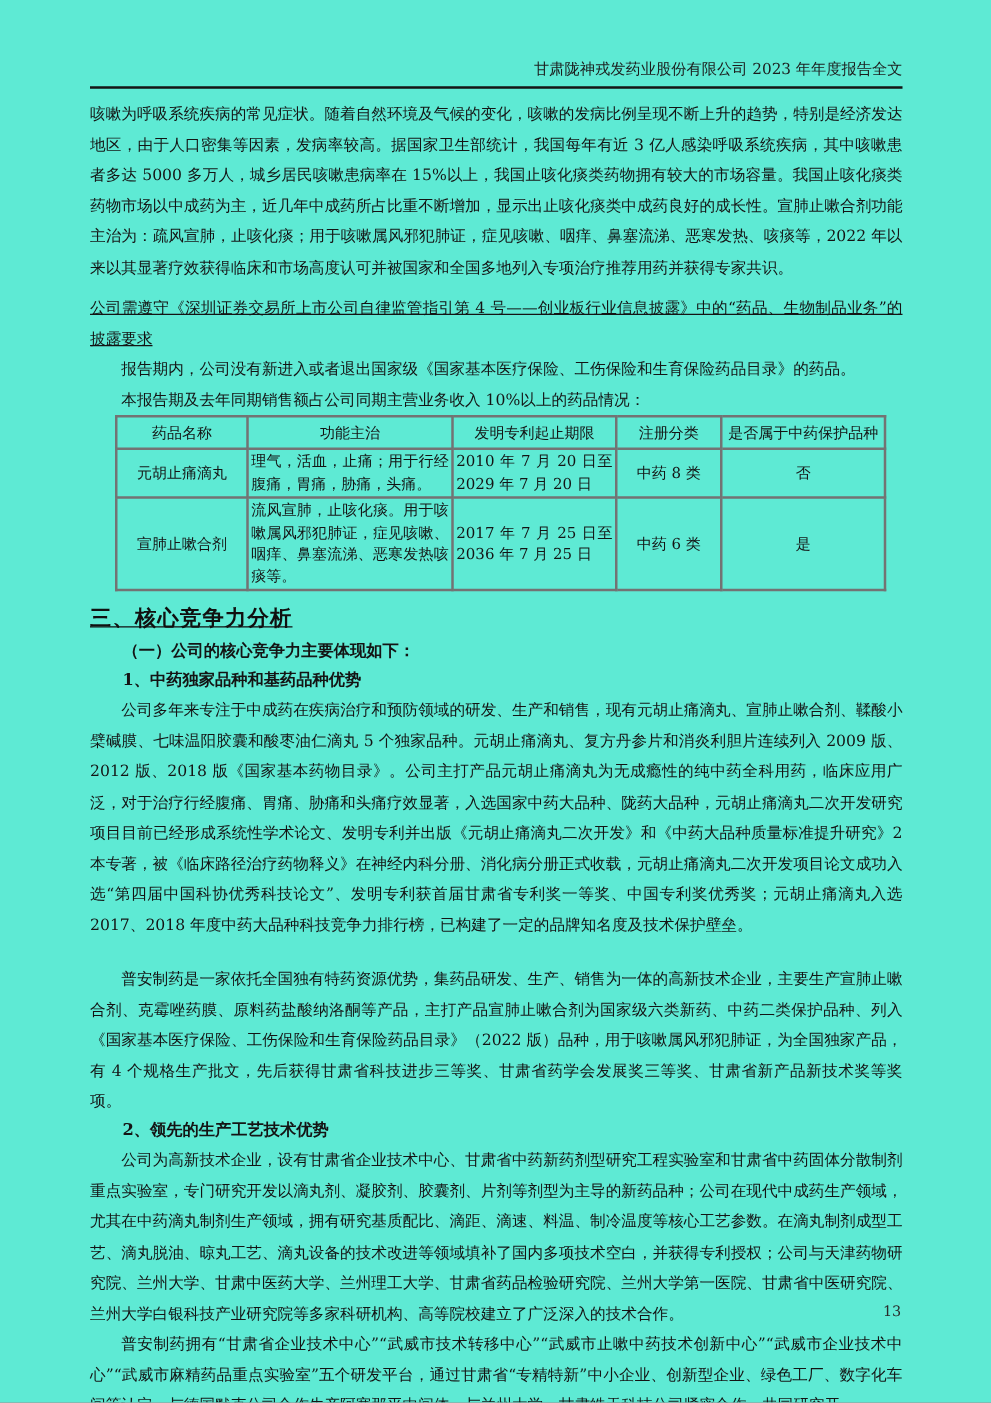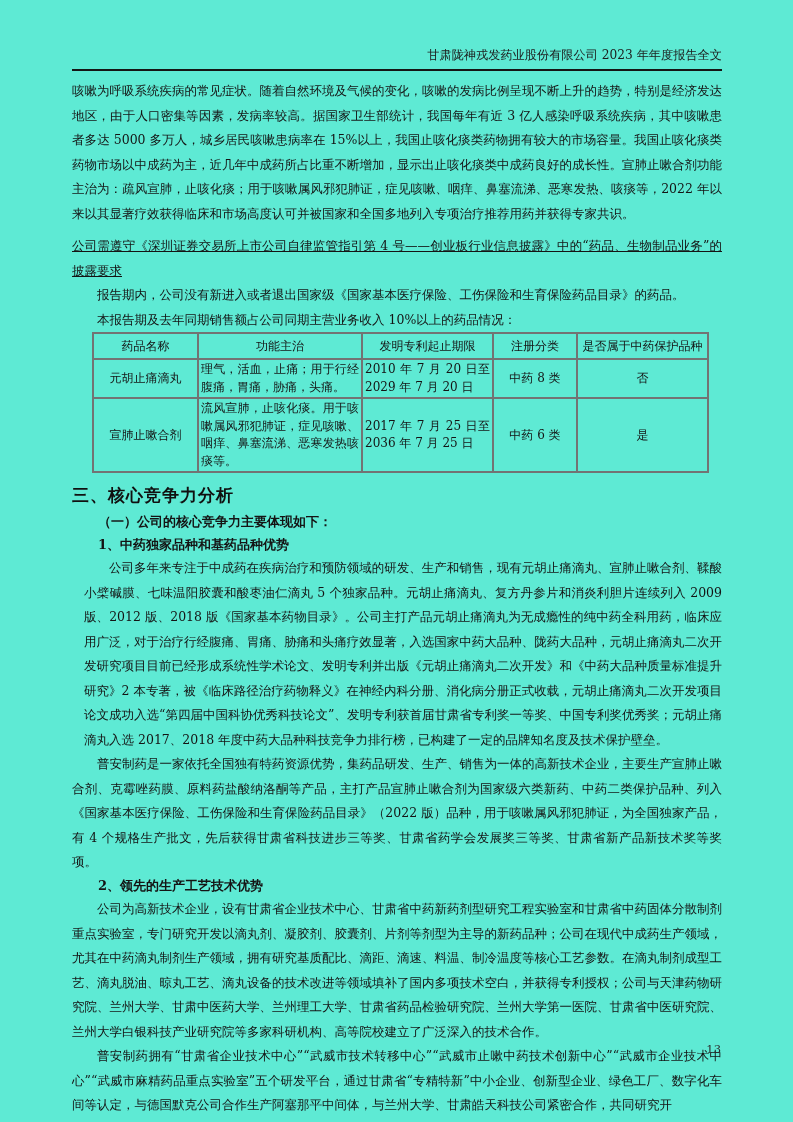--- a/index.html
+++ b/index.html
@@ -60,31 +60,32 @@
   .col-reg   { width:84px;  }
   .col-prot  { width:131px; }
 
   h2.sec-title {
     margin-top:10px;
     font-size:17px;
     line-height:24px;
     font-weight:bold;
     letter-spacing:1px;
     color:#101010;
+    text-decoration:underline;
   }
   p.sub {
     font-weight:bold;
     font-size:13px;
     line-height:22.5px;
     text-align:left;
   }
   p.sub.first { margin-top:4px; }
 
-  .lhA { line-height:23px;margin-left:12px; }
-  .lhB { line-height:20px; }
+  .lhA { line-height:23px; }
+  .lhB { line-height:20px;margin-top:19px; }
   .lhC { line-height:21px; }
 
   .page-number {
     position:absolute;
     top:1042px;
     right:72px;
     font-size:11.5px;
     color:#2a2a2a;
   }
 </style>

